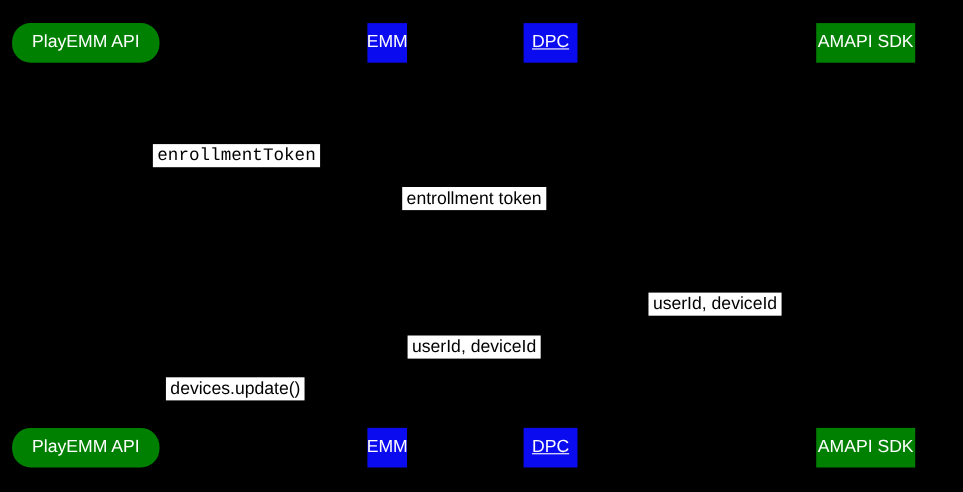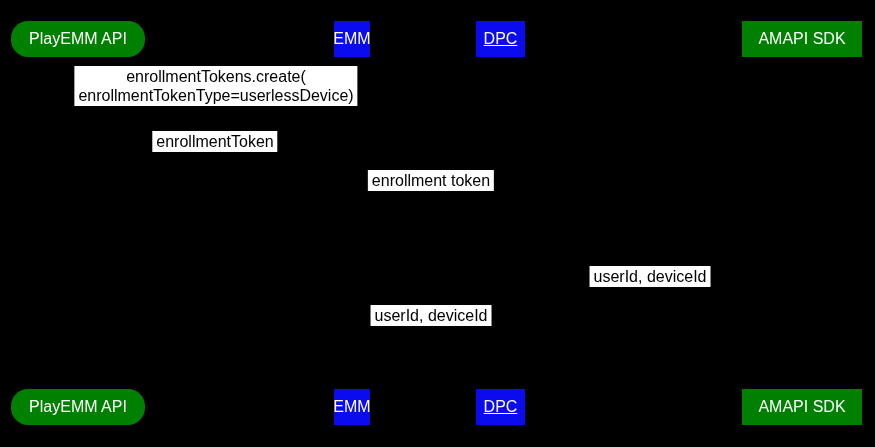--- a/index.html
+++ b/index.html
@@ -21,59 +21,58 @@
     align-items: center;
     justify-content: center;
     color: #ffffff;
     font-size: 16px;
     white-space: nowrap;
   }
   .actor-row-top .actor { top: 21px; }
   .a1 { left: 11px;  width: 134px; border-radius: 17px; }
   .a2 { left: 334px; width: 36px;  }
   .a3 { left: 476px; width: 49px; text-decoration: underline;  }
-  .a4 { left: 742px; width: 120px; }
+  .a4 { left: 742px; width: 90px; }
   .actor.bottom { top: 389px; }
   .msg {
     position: absolute;
     transform: translateX(-50%);
     background: #ffffff;
     color: #000000;
     font-size: 16px;
     line-height: 19px;
     padding: 1px 4px;
     text-align: center;
     white-space: pre-line;
   }
   .m1 { left: 216px; top: 66px;  }
-  .m2 { left: 215px; top: 131px; }
+  .m2 { left: 215px; top: 131px; font-family: Liberation Mono, monospace; }
   .m3 { left: 431px; top: 170px; }
   .m4 { left: 647px; top: 200px; }
   .m5 { left: 650px; top: 266px; }
   .m6 { left: 431px; top: 305px; }
   .m7 { left: 214px; top: 343px; }
 </style>
 </head>
 <body>
 
 <div id="stage" style="background: rgb(0, 0, 0);">
 
   <div class="actor-row-top">
     <div class="actor a1" style="background: rgb(0, 128, 0);">PlayEMM API</div>
     <div class="actor a2" style="background: rgb(11, 11, 239);">EMM</div>
     <div class="actor a3" style="background: rgb(11, 11, 239);">DPC</div>
     <div class="actor a4" style="background: rgb(0, 128, 0);">AMAPI SDK</div>
   </div>
 
-  <div class="msg m1">enrollmentTokens.create(
-enrollmentTokenType=userlessDevice)</div>
   <div class="msg m2">enrollmentToken</div>
-  <div class="msg m3">enrollment token</div>
+  <div class="msg m3">entrollment token</div>
   <div class="msg m5">userId, deviceId</div>
   <div class="msg m6">userId, deviceId</div>
+  <div class="msg m7">devices.update()</div>
 
   <div class="actor-row-bottom">
     <div class="actor bottom a1" style="background: rgb(0, 128, 0);">PlayEMM API</div>
     <div class="actor bottom a2" style="background: rgb(11, 11, 239);">EMM</div>
     <div class="actor bottom a3" style="background: rgb(11, 11, 239);">DPC</div>
     <div class="actor bottom a4" style="background: rgb(0, 128, 0);">AMAPI SDK</div>
   </div>
 
 </div>
 

